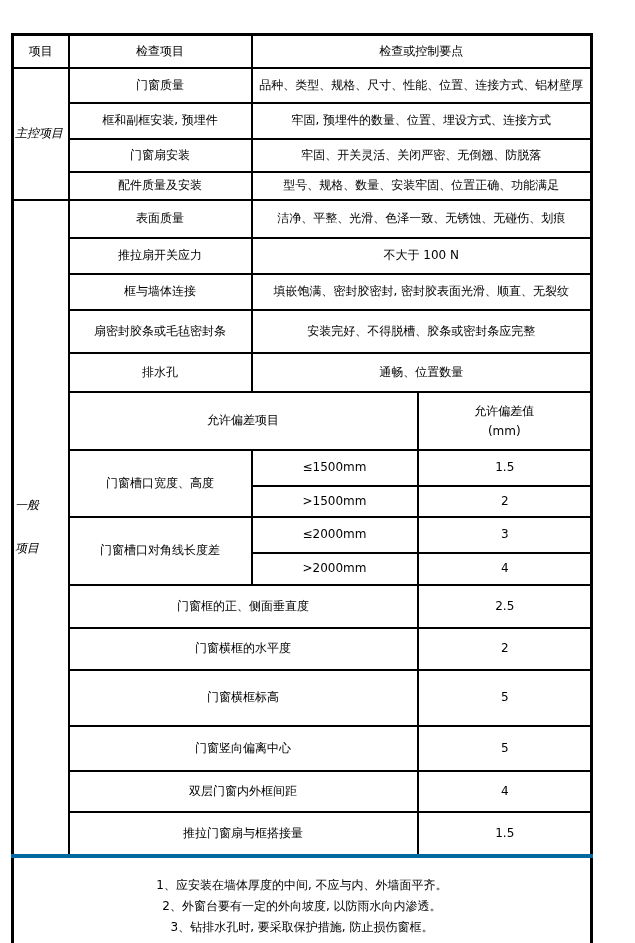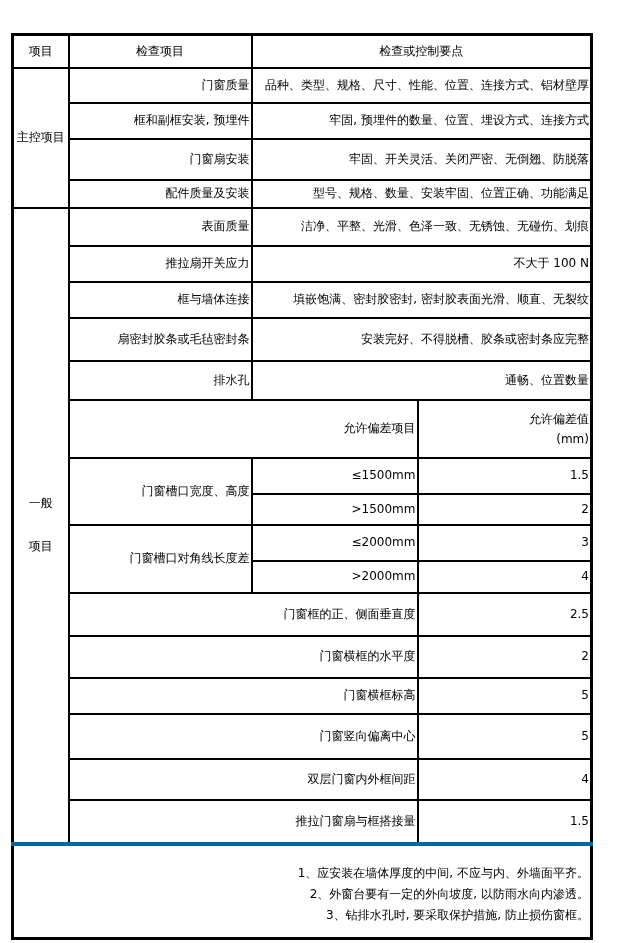--- a/index.html
+++ b/index.html
@@ -16,31 +16,32 @@
     table-layout: fixed;
     border: 3px solid #000;
     margin-top: 25px;
   }
   .doc-table td {
     border: 2px solid #000;
     font-size: 12px;
     color: #000;
     padding: 0 1px;
     vertical-align: middle;
-    text-align: right;
+    text-align: center;
     overflow: hidden;
     white-space: nowrap;
     line-height: 15px;
   }
   .doc-table td.hdr {
     text-align: center;
     white-space: nowrap;
   }
   .doc-table td.cat {
-    text-align: center;
+    text-align: left;
+    font-style: italic;
   }
   .doc-table td.cat .gap {
     margin-top: 28px;
   }
   .doc-table td.val {
     padding-left: 2px;
   }
   .doc-table td.devhdr {
     line-height: 20px;
     white-space: normal;
@@ -72,21 +73,21 @@
 
   <tr style="height:35px">
     <td class="cat" rowspan="4">主控项目</td>
     <td>门窗质量</td>
     <td colspan="2">品种、类型、规格、尺寸、性能、位置、连接方式、铝材壁厚</td>
   </tr>
   <tr style="height:36px">
     <td>框和副框安装, 预埋件</td>
     <td colspan="2">牢固, 预埋件的数量、位置、埋设方式、连接方式</td>
   </tr>
-  <tr style="height:41px">
+  <tr style="height:33px">
     <td>门窗扇安装</td>
     <td colspan="2">牢固、开关灵活、关闭严密、无倒翘、防脱落</td>
   </tr>
   <tr style="height:28px">
     <td>配件质量及安装</td>
     <td colspan="2">型号、规格、数量、安装牢固、位置正确、功能满足</td>
   </tr>
 
   <tr style="height:38px">
     <td class="cat" rowspan="16">
@@ -141,21 +142,21 @@
   </tr>
 
   <tr style="height:43px">
     <td colspan="2">门窗框的正、侧面垂直度</td>
     <td class="val">2.5</td>
   </tr>
   <tr style="height:42px">
     <td colspan="2">门窗横框的水平度</td>
     <td class="val">2</td>
   </tr>
-  <tr style="height:36px">
+  <tr style="height:56px">
     <td colspan="2">门窗横框标高</td>
     <td class="val">5</td>
   </tr>
   <tr style="height:45px">
     <td colspan="2">门窗竖向偏离中心</td>
     <td class="val">5</td>
   </tr>
   <tr style="height:41px">
     <td colspan="2">双层门窗内外框间距</td>
     <td class="val">4</td>

